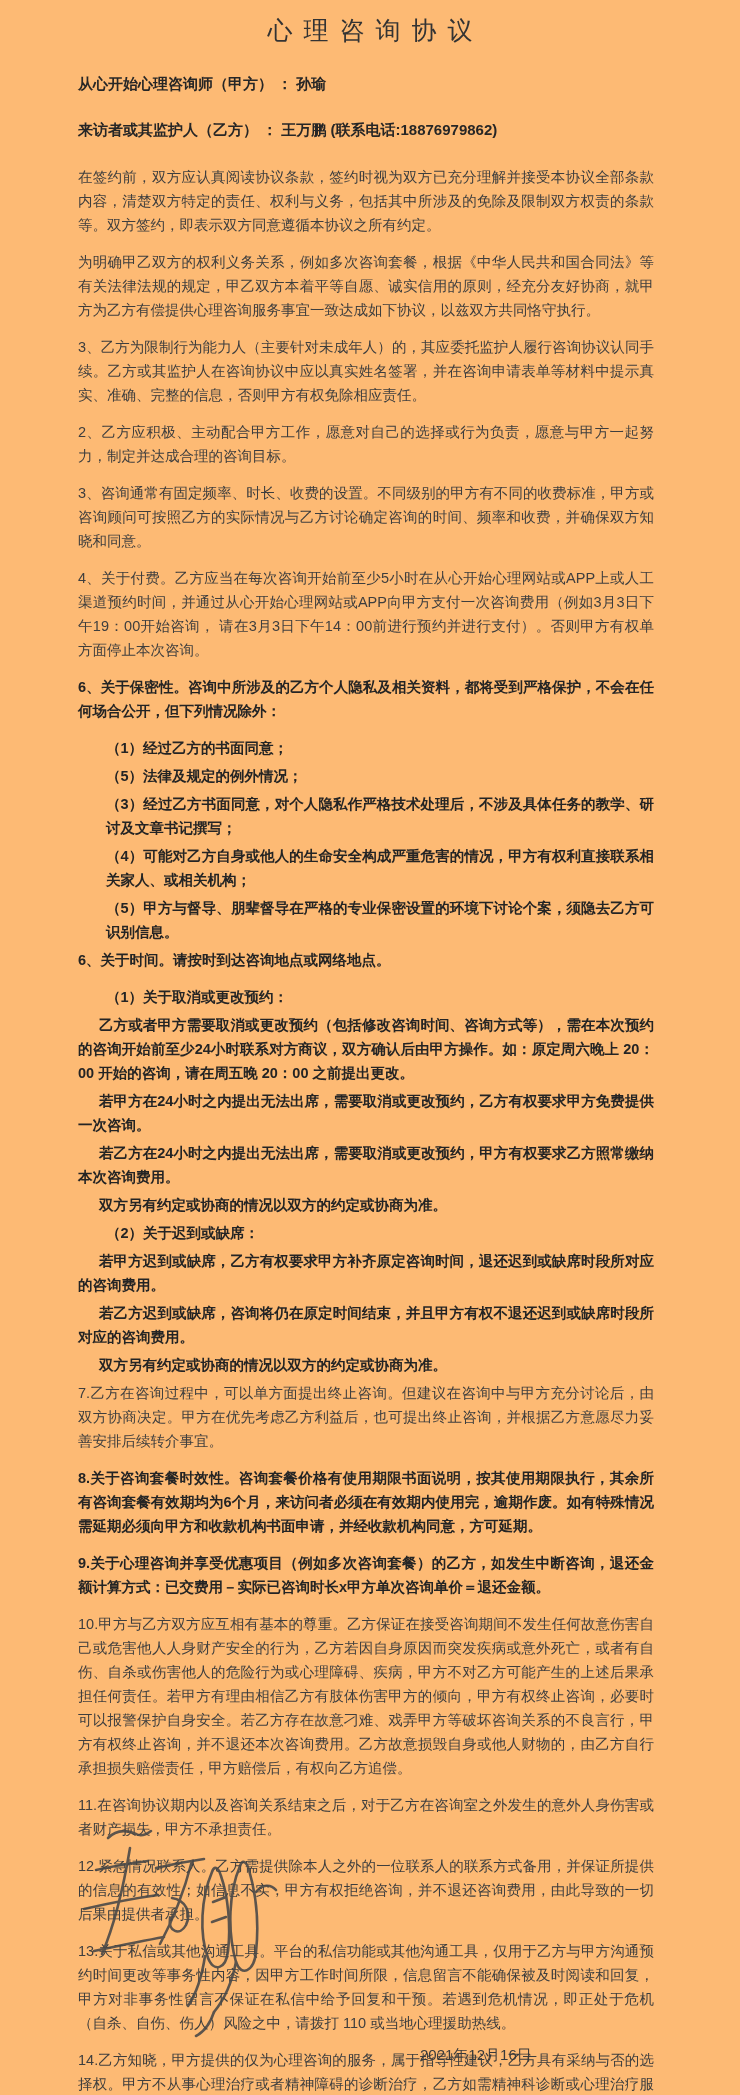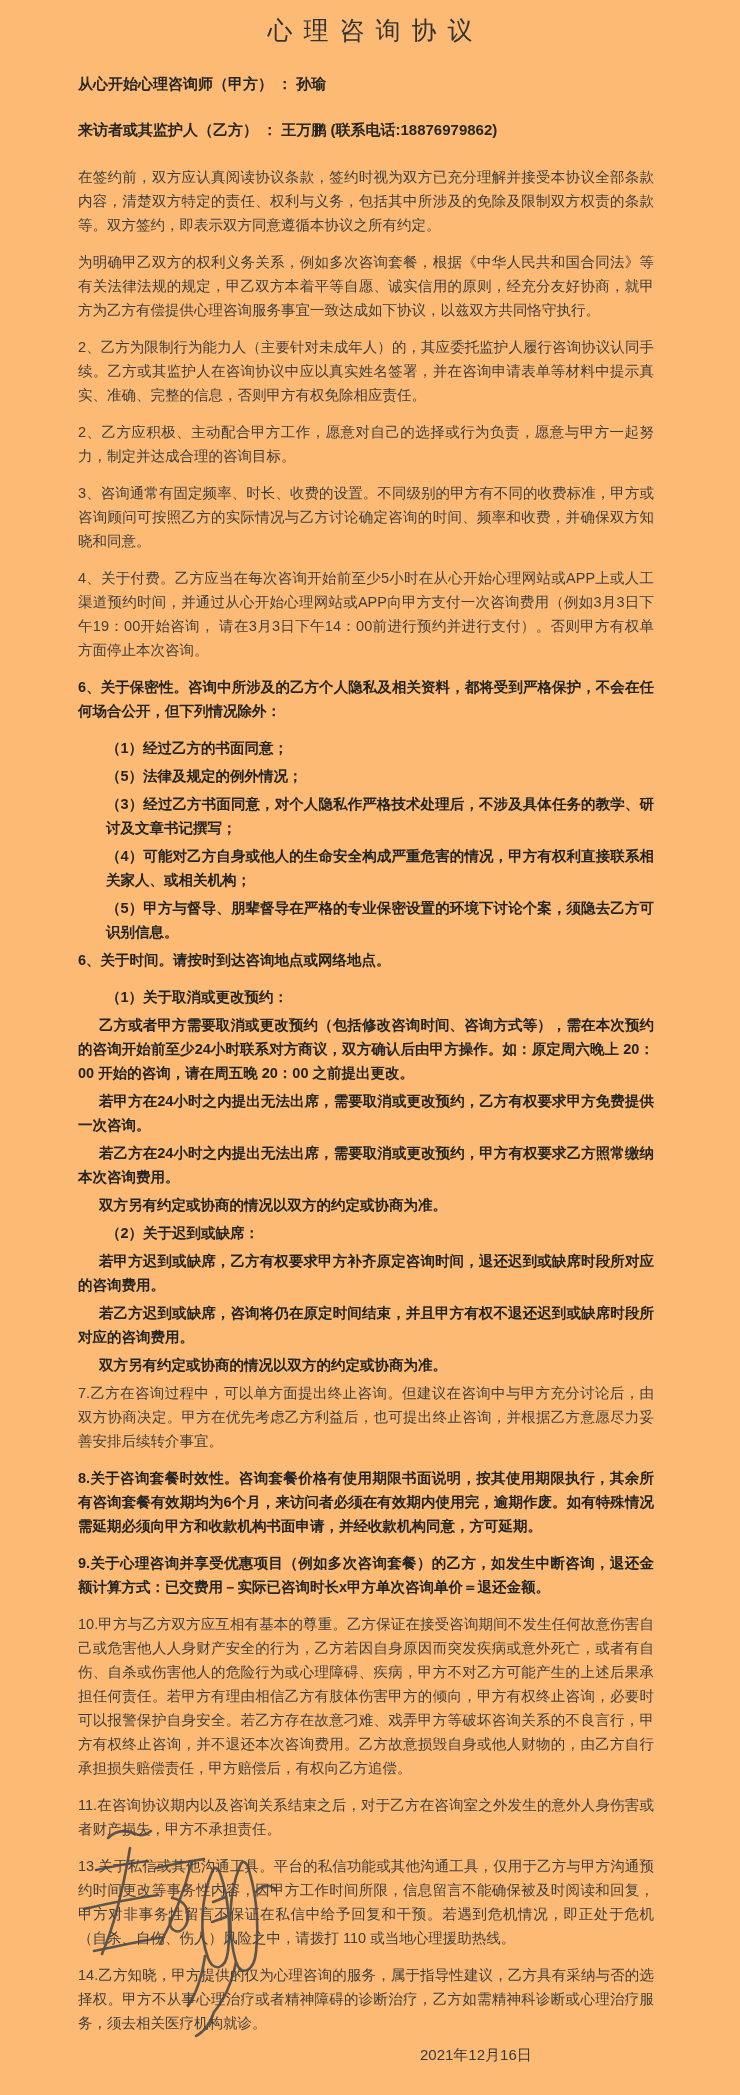--- a/index.html
+++ b/index.html
@@ -72,21 +72,21 @@
 <body>
 
 <div class="page">
   <div class="content">
     <h1 class="doc-title">心理咨询协议</h1>
     <div class="party-line">从心开始心理咨询师（甲方） ： 孙瑜</div>
     <div class="party-line">来访者或其监护人（乙方） ： 王万鹏 (联系电话:18876979862)</div>
     <div class="body-text">
         <p>在签约前，双方应认真阅读协议条款，签约时视为双方已充分理解并接受本协议全部条款内容，清楚双方特定的责任、权利与义务，包括其中所涉及的免除及限制双方权责的条款等。双方签约，即表示双方同意遵循本协议之所有约定。</p>
         <p>为明确甲乙双方的权利义务关系，例如多次咨询套餐，根据《中华人民共和国合同法》等有关法律法规的规定，甲乙双方本着平等自愿、诚实信用的原则，经充分友好协商，就甲方为乙方有偿提供心理咨询服务事宜一致达成如下协议，以兹双方共同恪守执行。</p>
-        <p>2、乙方为限制行为能力人（主要针对未成年人）的，其应委托监护人履行咨询协议认同手续。乙方或其监护人在咨询协议中应以真实姓名签署，并在咨询申请表单等材料中提示真实、准确、完整的信息，否则甲方有权免除相应责任。</p>
+        <p>3、乙方为限制行为能力人（主要针对未成年人）的，其应委托监护人履行咨询协议认同手续。乙方或其监护人在咨询协议中应以真实姓名签署，并在咨询申请表单等材料中提示真实、准确、完整的信息，否则甲方有权免除相应责任。</p>
         <p>2、乙方应积极、主动配合甲方工作，愿意对自己的选择或行为负责，愿意与甲方一起努力，制定并达成合理的咨询目标。</p>
         <p>3、咨询通常有固定频率、时长、收费的设置。不同级别的甲方有不同的收费标准，甲方或咨询顾问可按照乙方的实际情况与乙方讨论确定咨询的时间、频率和收费，并确保双方知晓和同意。</p>
         <p>4、关于付费。乙方应当在每次咨询开始前至少5小时在从心开始心理网站或APP上或人工渠道预约时间，并通过从心开始心理网站或APP向甲方支付一次咨询费用（例如3月3日下午19：00开始咨询， 请在3月3日下午14：00前进行预约并进行支付）。否则甲方有权单方面停止本次咨询。</p>
         <p class="bold">6、关于保密性。咨询中所涉及的乙方个人隐私及相关资料，都将受到严格保护，不会在任何场合公开，但下列情况除外：</p>
         <p class="bold-sub">（1）经过乙方的书面同意；</p>
         <p class="bold-sub">（5）法律及规定的例外情况；</p>
         <p class="bold-sub">（3）经过乙方书面同意，对个人隐私作严格技术处理后，不涉及具体任务的教学、研讨及文章书记撰写；</p>
         <p class="bold-sub">（4）可能对乙方自身或他人的生命安全构成严重危害的情况，甲方有权利直接联系相关家人、或相关机构；</p>
         <p class="bold-sub">（5）甲方与督导、朋辈督导在严格的专业保密设置的环境下讨论个案，须隐去乙方可识别信息。</p>
         <p class="bold">6、关于时间。请按时到达咨询地点或网络地点。</p>
@@ -97,20 +97,21 @@
         <p class="bold-indent">双方另有约定或协商的情况以双方的约定或协商为准。</p>
         <p class="bold-sub">（2）关于迟到或缺席：</p>
         <p class="bold-indent">若甲方迟到或缺席，乙方有权要求甲方补齐原定咨询时间，退还迟到或缺席时段所对应的咨询费用。</p>
         <p class="bold-indent">若乙方迟到或缺席，咨询将仍在原定时间结束，并且甲方有权不退还迟到或缺席时段所对应的咨询费用。</p>
         <p class="bold-indent">双方另有约定或协商的情况以双方的约定或协商为准。</p>
         <p>7.乙方在咨询过程中，可以单方面提出终止咨询。但建议在咨询中与甲方充分讨论后，由双方协商决定。甲方在优先考虑乙方利益后，也可提出终止咨询，并根据乙方意愿尽力妥善安排后续转介事宜。</p>
         <p class="bold">8.关于咨询套餐时效性。咨询套餐价格有使用期限书面说明，按其使用期限执行，其余所有咨询套餐有效期均为6个月，来访问者必须在有效期内使用完，逾期作废。如有特殊情况需延期必须向甲方和收款机构书面申请，并经收款机构同意，方可延期。</p>
         <p class="bold">9.关于心理咨询并享受优惠项目（例如多次咨询套餐）的乙方，如发生中断咨询，退还金额计算方式：已交费用－实际已咨询时长x甲方单次咨询单价＝退还金额。</p>
         <p>10.甲方与乙方双方应互相有基本的尊重。乙方保证在接受咨询期间不发生任何故意伤害自己或危害他人人身财产安全的行为，乙方若因自身原因而突发疾病或意外死亡，或者有自伤、自杀或伤害他人的危险行为或心理障碍、疾病，甲方不对乙方可能产生的上述后果承担任何责任。若甲方有理由相信乙方有肢体伤害甲方的倾向，甲方有权终止咨询，必要时可以报警保护自身安全。若乙方存在故意刁难、戏弄甲方等破坏咨询关系的不良言行，甲方有权终止咨询，并不退还本次咨询费用。乙方故意损毁自身或他人财物的，由乙方自行承担损失赔偿责任，甲方赔偿后，有权向乙方追偿。</p>
         <p>11.在咨询协议期内以及咨询关系结束之后，对于乙方在咨询室之外发生的意外人身伤害或者财产损失，甲方不承担责任。</p>
+        <p>12.紧急情况联系人。乙方需提供除本人之外的一位联系人的联系方式备用，并保证所提供的信息的有效性；如信息不实，甲方有权拒绝咨询，并不退还咨询费用，由此导致的一切后果由提供者承担。</p>
         <p>13.关于私信或其他沟通工具。平台的私信功能或其他沟通工具，仅用于乙方与甲方沟通预约时间更改等事务性内容，因甲方工作时间所限，信息留言不能确保被及时阅读和回复，甲方对非事务性留言不保证在私信中给予回复和干预。若遇到危机情况，即正处于危机（自杀、自伤、伤人）风险之中，请拨打 110 或当地心理援助热线。</p>
         <p>14.乙方知晓，甲方提供的仅为心理咨询的服务，属于指导性建议，乙方具有采纳与否的选择权。甲方不从事心理治疗或者精神障碍的诊断治疗，乙方如需精神科诊断或心理治疗服务，须去相关医疗机构就诊。</p>
       </div>
 
   </div>
 
   <svg class="signature-svg" width="215" height="235" viewBox="0 0 215 235" aria-hidden="true">
     <g fill="none" stroke="#474747" stroke-width="2.6" stroke-linecap="round" opacity="0.88">
       <path d="M40,32 C50,22 62,25 68,28 C73,31 79,28 83,25"></path>
       <path d="M28,64 C45,60 62,57 80,55"></path>

